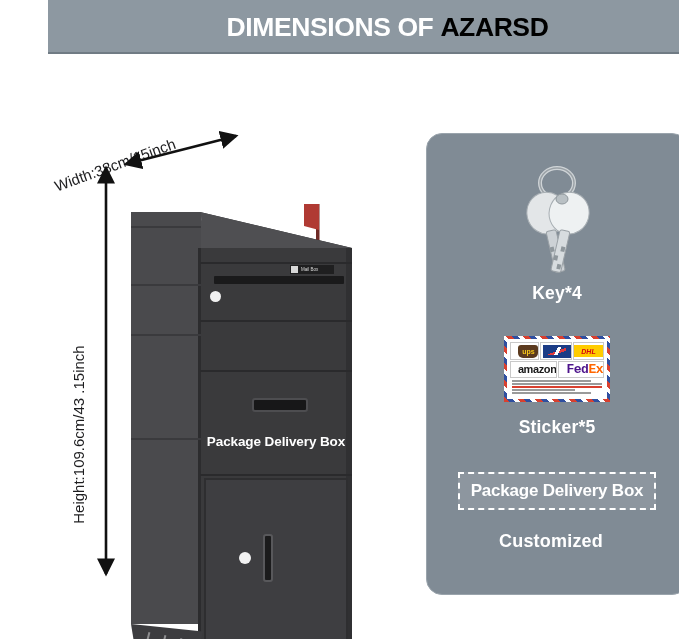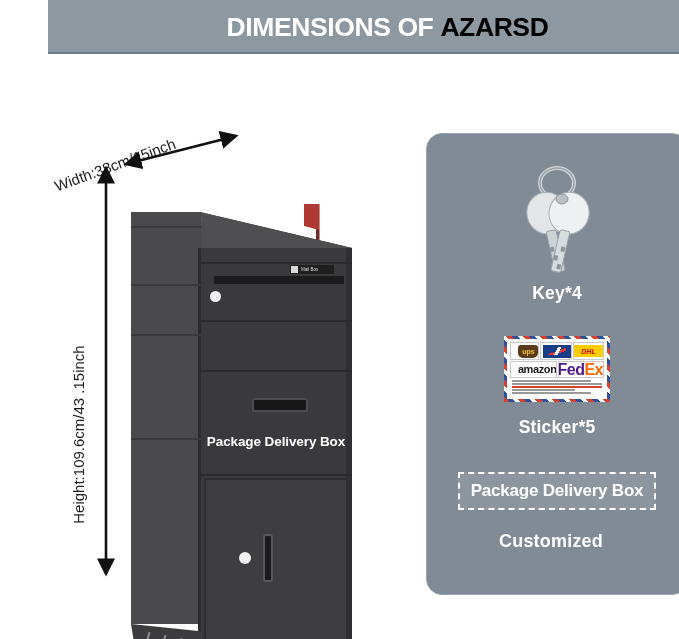--- a/index.html
+++ b/index.html
@@ -322,21 +322,21 @@
     font-size: 7px;
     font-weight: bold;
     font-style: italic;
     display: flex; align-items: center; justify-content: center;
     line-height: 1;
   }
   .amz-txt {
     font-size: 11px; font-weight: bold; color: #1a1a1a;
     line-height: 1; letter-spacing: -0.4px;
   }
-  .fdx-txt { font-size: 16px; font-weight: bold; line-height: 1; letter-spacing: -0.5px; }
+  .fdx-txt { font-size: 13px; font-weight: bold; line-height: 1; letter-spacing: -0.5px; font-family: Liberation Mono, monospace; }
   .fdx-fed { color: #4d148c; }
   .fdx-ex  { color: #ff6600; }
   .fine-lines { flex: 1; padding: 1px 2px 0 2px; }
   .fl {
     height: 1.5px;
     background: #9a9a9a;
     margin-bottom: 1.5px;
   }
   .fl.red { background: #d8402f; }
   .fl.short { width: 70%; }

